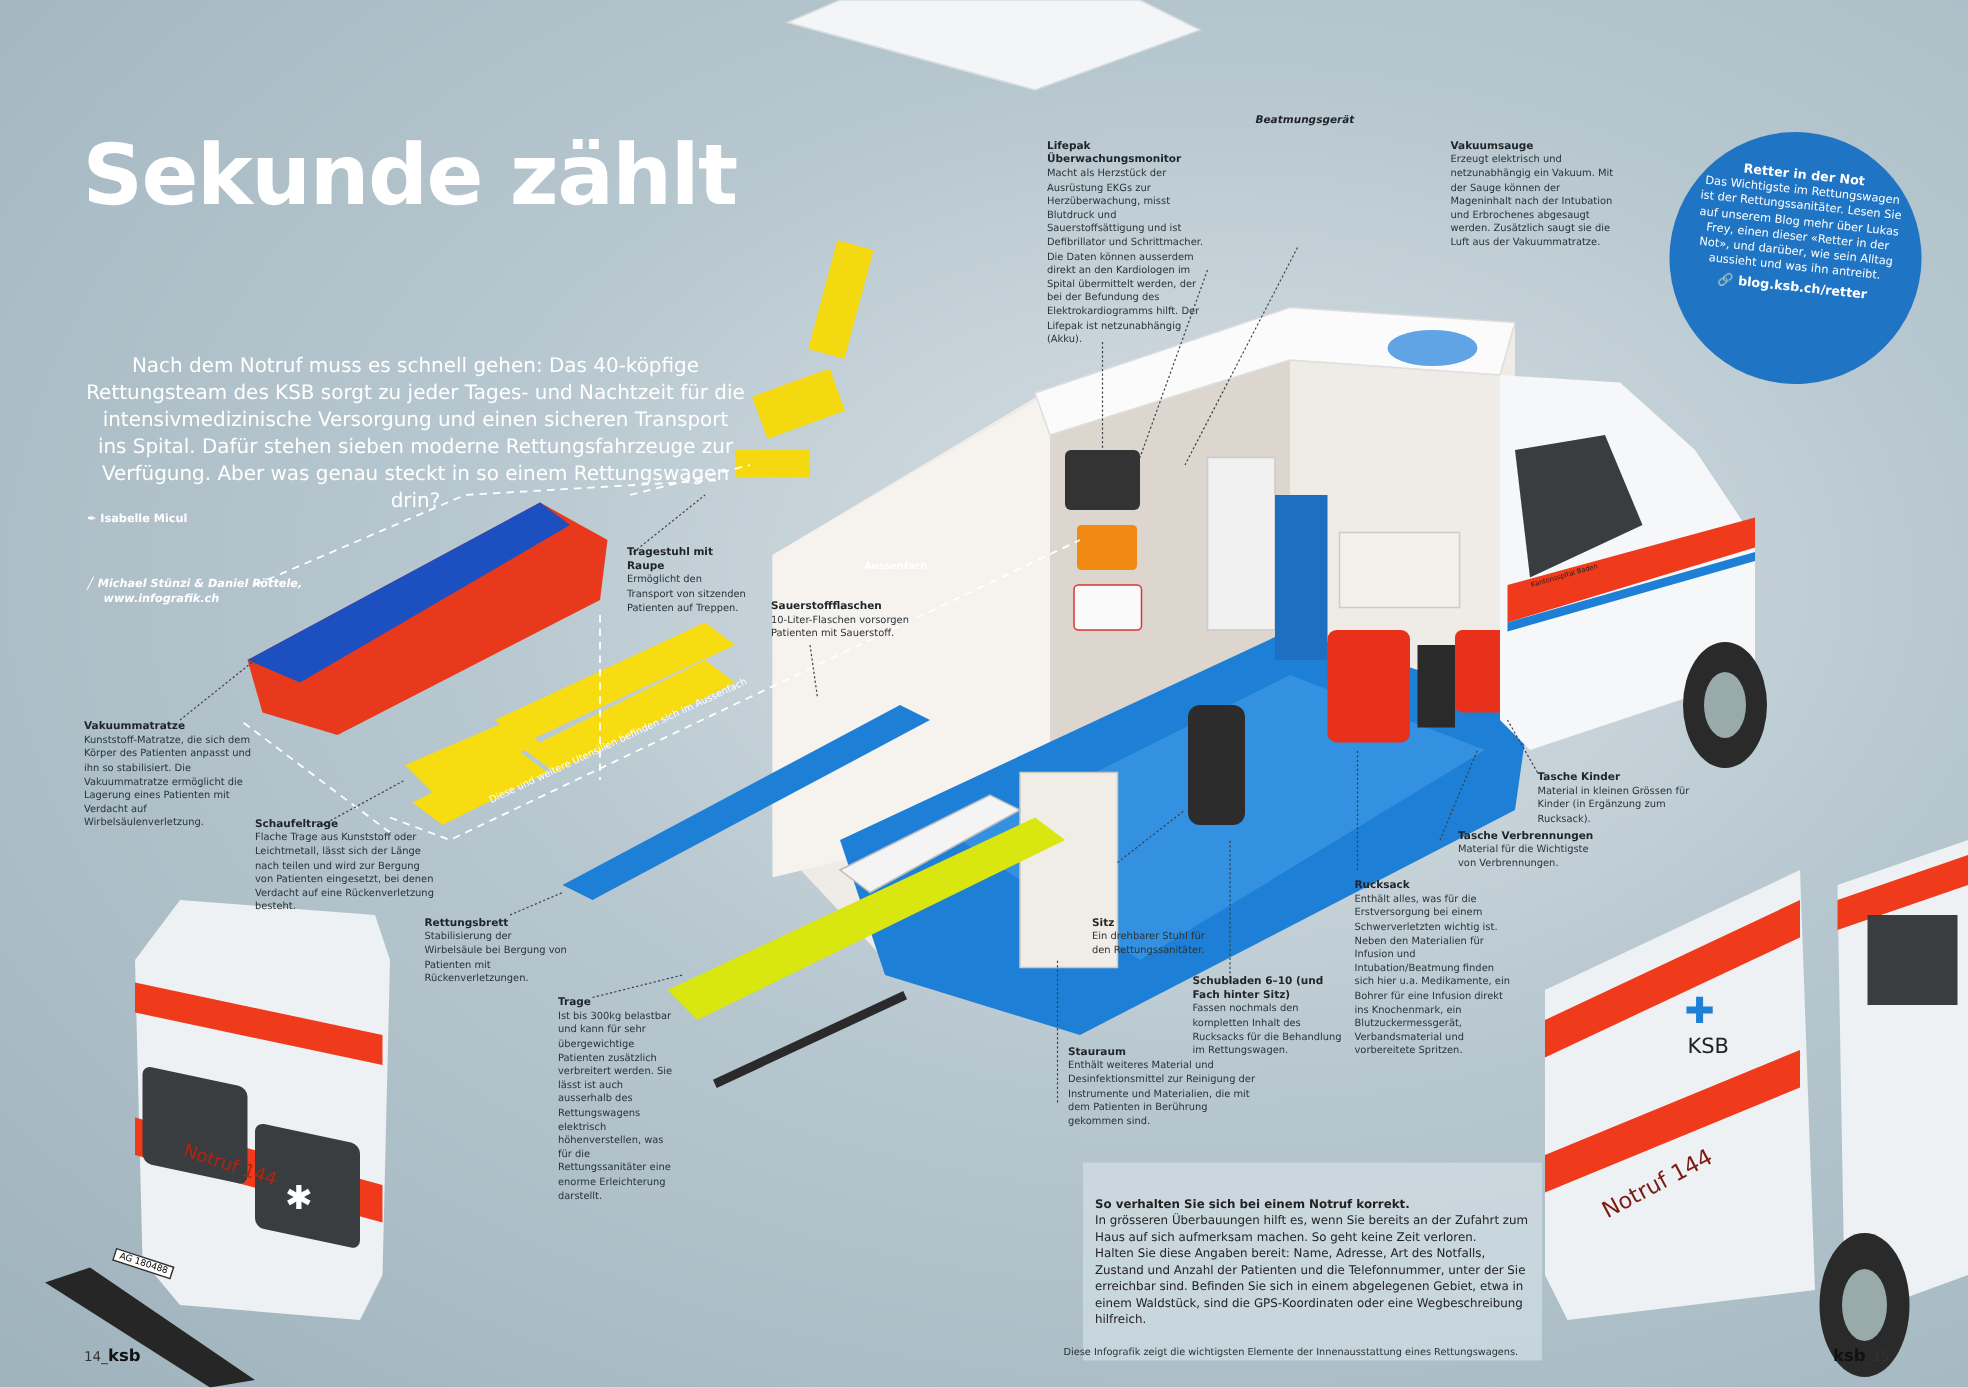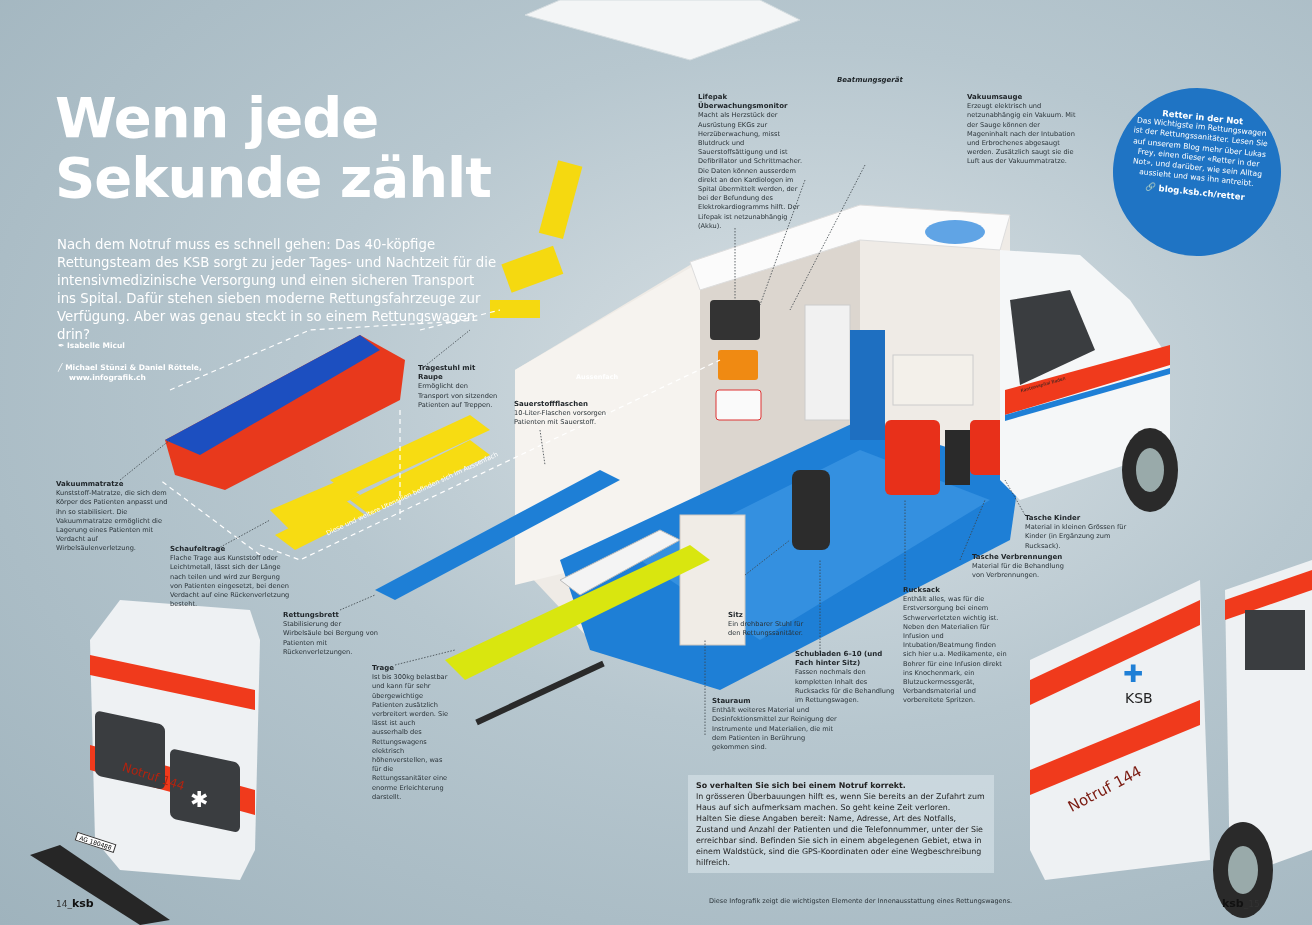--- a/index.html
+++ b/index.html
@@ -1,30 +1,30 @@
 <!DOCTYPE html>
 <html><head>
 <meta charset="utf-8">
 <style>
   html,body{margin:0;padding:0;}
   body{width:1312px;height:925px;overflow:hidden;position:relative;
     font-family:"DejaVu Sans","Liberation Sans",sans-serif;
     background:radial-gradient(ellipse at 62% 42%, #d9e1e5 0%, #b7c7cf 45%, #9fb3bd 100%);}
   .abs{position:absolute;}
   .title{left:55px;top:88px;color:#fff;font-weight:bold;font-size:56px;line-height:60px;letter-spacing:-1px;}
-  .intro{left:57px;top:236px;width:440px;color:#fff;font-size:13.3px;line-height:18px;}
+  .intro{left:57px;top:236px;width:440px;color:#fff;font-size:13.3px;line-height:18px;text-align:center;}
   .credit{color:#fff;font-size:7.5px;font-weight:bold;line-height:10px;}
   .callout{font-size:6.6px;line-height:9.2px;color:#2a3338;}
   .callout .h{font-weight:bold;color:#1e2428;font-size:7px;}
   .callout .b{display:block;}
   .circle{left:1113px;top:88px;width:168px;height:168px;border-radius:50%;background:#1f74c4;color:#fff;text-align:center;
      font-size:7.6px;line-height:10.2px;padding:24px 14px 0;box-sizing:border-box;transform:rotate(6deg);}
   .circle .h{font-weight:bold;font-size:8.5px;}
   .circle .link{font-weight:bold;font-size:8.5px;margin-top:4px;}
-  .notruf{left:688px;top:775px;width:290px;background:rgba(220,232,236,0.55);padding:5px 8px;font-size:7.9px;line-height:11px;color:#222;}
+  .notruf{left:722px;top:775px;width:290px;background:rgba(220,232,236,0.55);padding:22px 8px;font-size:7.9px;line-height:11px;color:#222;}
   .notruf .h{font-weight:bold;}
   .footer-note{left:709px;top:897px;font-size:6.5px;color:#2a3338;}
   .pgl{left:56px;top:897px;font-size:9px;color:#333;}
   .pgr{left:1222px;top:897px;font-size:9px;color:#333;}
   .pg b{font-size:11px;color:#111;}
   .dash{stroke:#fff;stroke-width:1.2;stroke-dasharray:5 4;fill:none;}
   .lead{stroke:#3b4348;stroke-width:0.8;stroke-dasharray:1.5 1.5;fill:none;}
 </style>
 </head>
 <body>
@@ -99,30 +99,29 @@
   <ellipse cx="1243" cy="870" rx="30" ry="48" fill="#2a2a2a"></ellipse>
   <ellipse cx="1243" cy="870" rx="15" ry="24" fill="#9aa"></ellipse>
 
   <path class="dash" d="M170,390 L310,330 L480,320 M420,330 L500,310 M260,545 L300,560 L720,360"></path>
   <path class="dash" d="M400,410 L400,520 M260,555 L160,480"></path>
 
   <path class="lead" d="M735,228 L735,300 M805,180 L760,305 M865,165 L790,310 M420,370 L470,330 M540,430 L545,465 M120,480 L170,440 M215,550 L270,520 M340,610 L375,595 M395,665 L455,650 M745,575 L790,540 M820,655 L820,560 M705,735 L705,640 M905,580 L905,500 M960,560 L985,500 M1025,515 L1005,480"></path>
 </svg>
 
 <div class="abs title">
-  <div>Wenn jede</div>
   <div>Sekunde zählt</div>
 </div>
 
 <div class="abs intro">Nach dem Notruf muss es schnell gehen: Das 40-köpfige Rettungsteam des KSB sorgt zu jeder Tages- und Nachtzeit für die intensivmedizinische Versorgung und einen sicheren Transport ins Spital. Dafür stehen sieben moderne Rettungsfahrzeuge zur Verfügung. Aber was genau steckt in so einem Rettungswagen drin?</div>
 
 <div class="abs credit" style="left:58px;top:341px;">
   <span>✒ </span><span>Isabelle Micul</span>
 </div>
-<div class="abs credit" style="left:58px;top:363px;">
+<div class="abs credit" style="left:58px;top:384px;font-style:italic;">
   <span>╱ </span><span>Michael Stünzi &amp; Daniel Röttele,</span><br>
   <span style="padding-left:11px">www.infografik.ch</span>
 </div>
 
 <div class="abs callout" style="left:698px;top:93px;width:110px;">
   <span class="h b">Lifepak Überwachungsmonitor</span>
   <span class="b">Macht als Herzstück der Ausrüstung EKGs zur Herzüberwachung, misst Blutdruck und Sauerstoffsättigung und ist Defibrillator und Schrittmacher. Die Daten können ausserdem direkt an den Kardiologen im Spital übermittelt werden, der bei der Befundung des Elektrokardiogramms hilft. Der Lifepak ist netzunabhängig (Akku).</span>
 </div>
 <div class="abs callout" style="left:837px;top:76px;width:110px;font-style:italic;">
   <span class="h b">Beatmungsgerät</span>
@@ -166,21 +165,21 @@
 <div class="abs callout" style="left:712px;top:697px;width:125px;">
   <span class="h b">Stauraum</span>
   <span class="b">Enthält weiteres Material und Desinfektionsmittel zur Reinigung der Instrumente und Materialien, die mit dem Patienten in Berührung gekommen sind.</span>
 </div>
 <div class="abs callout" style="left:903px;top:586px;width:106px;">
   <span class="h b">Rucksack</span>
   <span class="b">Enthält alles, was für die Erstversorgung bei einem Schwerverletzten wichtig ist. Neben den Materialien für Infusion und Intubation/Beatmung finden sich hier u.a. Medikamente, ein Bohrer für eine Infusion direkt ins Knochenmark, ein Blutzuckermessgerät, Verbandsmaterial und vorbereitete Spritzen.</span>
 </div>
 <div class="abs callout" style="left:972px;top:553px;width:95px;">
   <span class="h b">Tasche Verbrennungen</span>
-  <span class="b">Material für die Behandlung von Verbrennungen.</span>
+  <span class="b">Material für die Wichtigste von Verbrennungen.</span>
 </div>
 <div class="abs callout" style="left:1025px;top:514px;width:120px;">
   <span class="h b">Tasche Kinder</span>
   <span class="b">Material in kleinen Grössen für Kinder (in Ergänzung zum Rucksack).</span>
 </div>
 
 <div class="abs" style="left:576px;top:373px;color:#fff;font-size:6.5px;font-weight:bold;">Aussenfach</div>
 <div class="abs" style="left:325px;top:530px;color:#fff;font-size:6.5px;transform:rotate(-25deg);transform-origin:left top;white-space:nowrap;">Diese und weitere Utensilien befinden sich im Aussenfach</div>
 <div class="abs" style="left:125px;top:760px;color:#b3230f;font-size:12px;transform:rotate(18deg);transform-origin:left top;">Notruf 144</div>
 <div class="abs" style="left:1065px;top:800px;color:#7a1a10;font-size:15px;transform:rotate(-28deg);transform-origin:left top;">Notruf 144</div>

